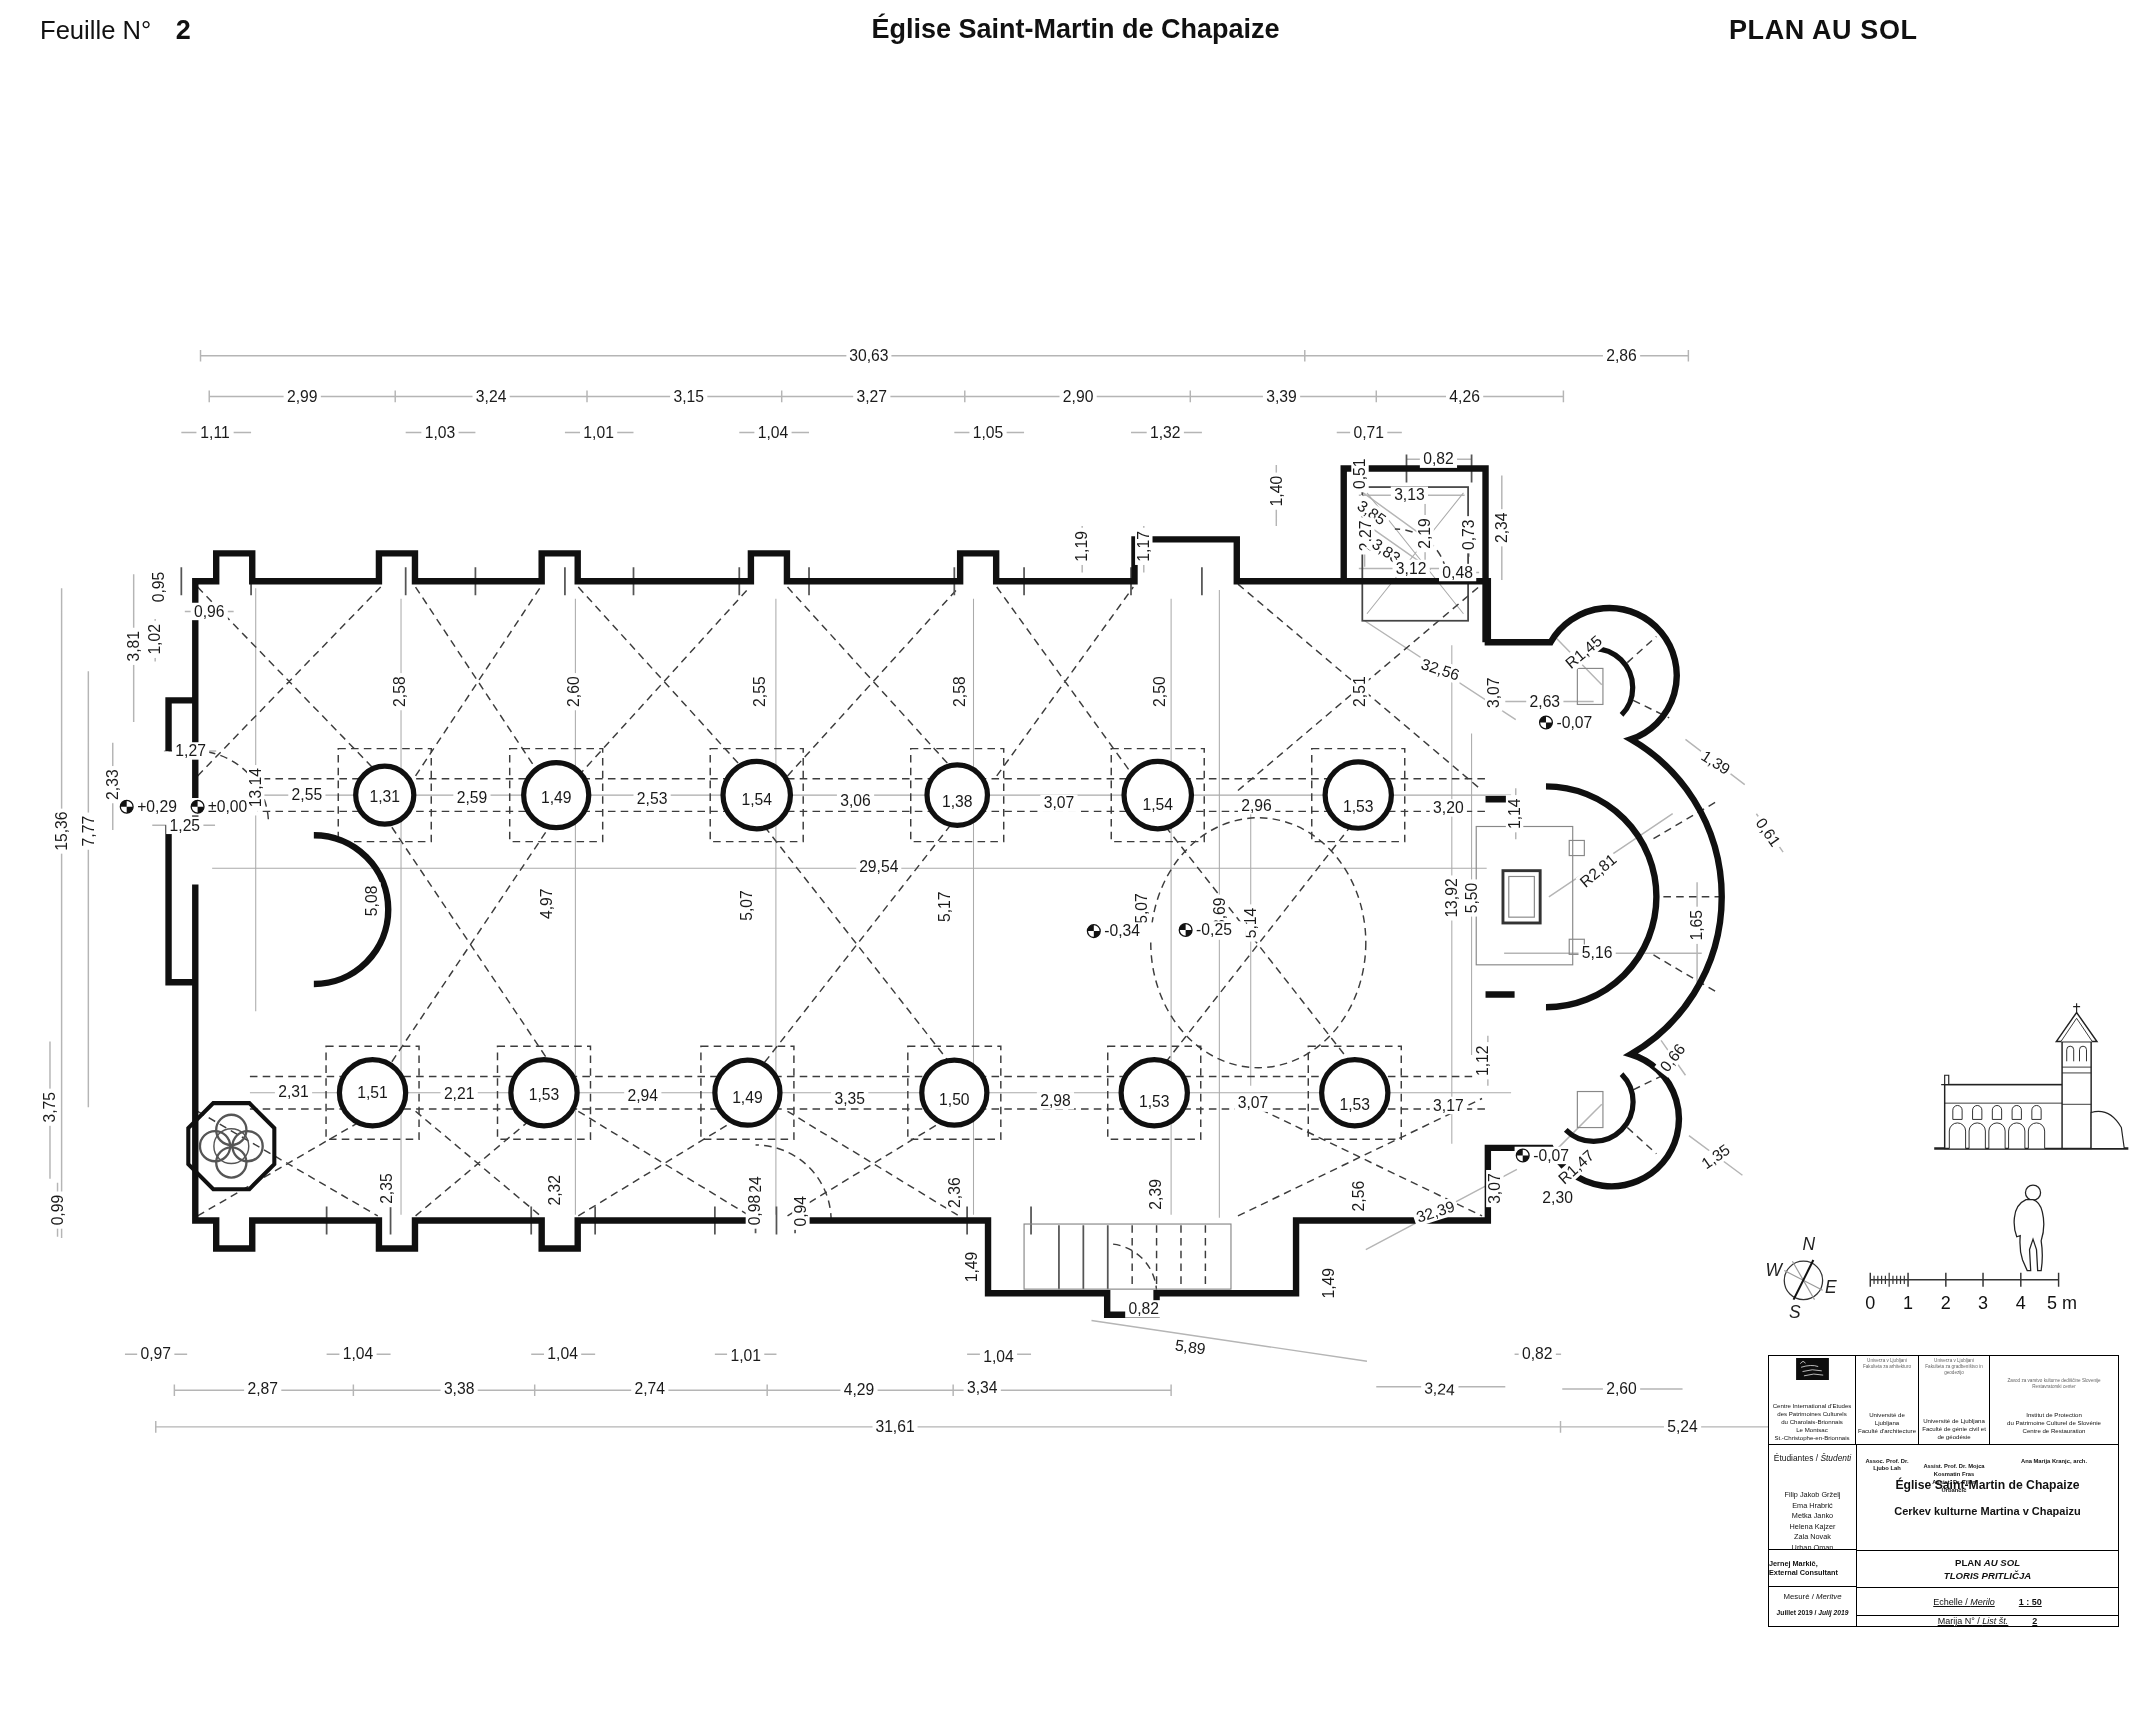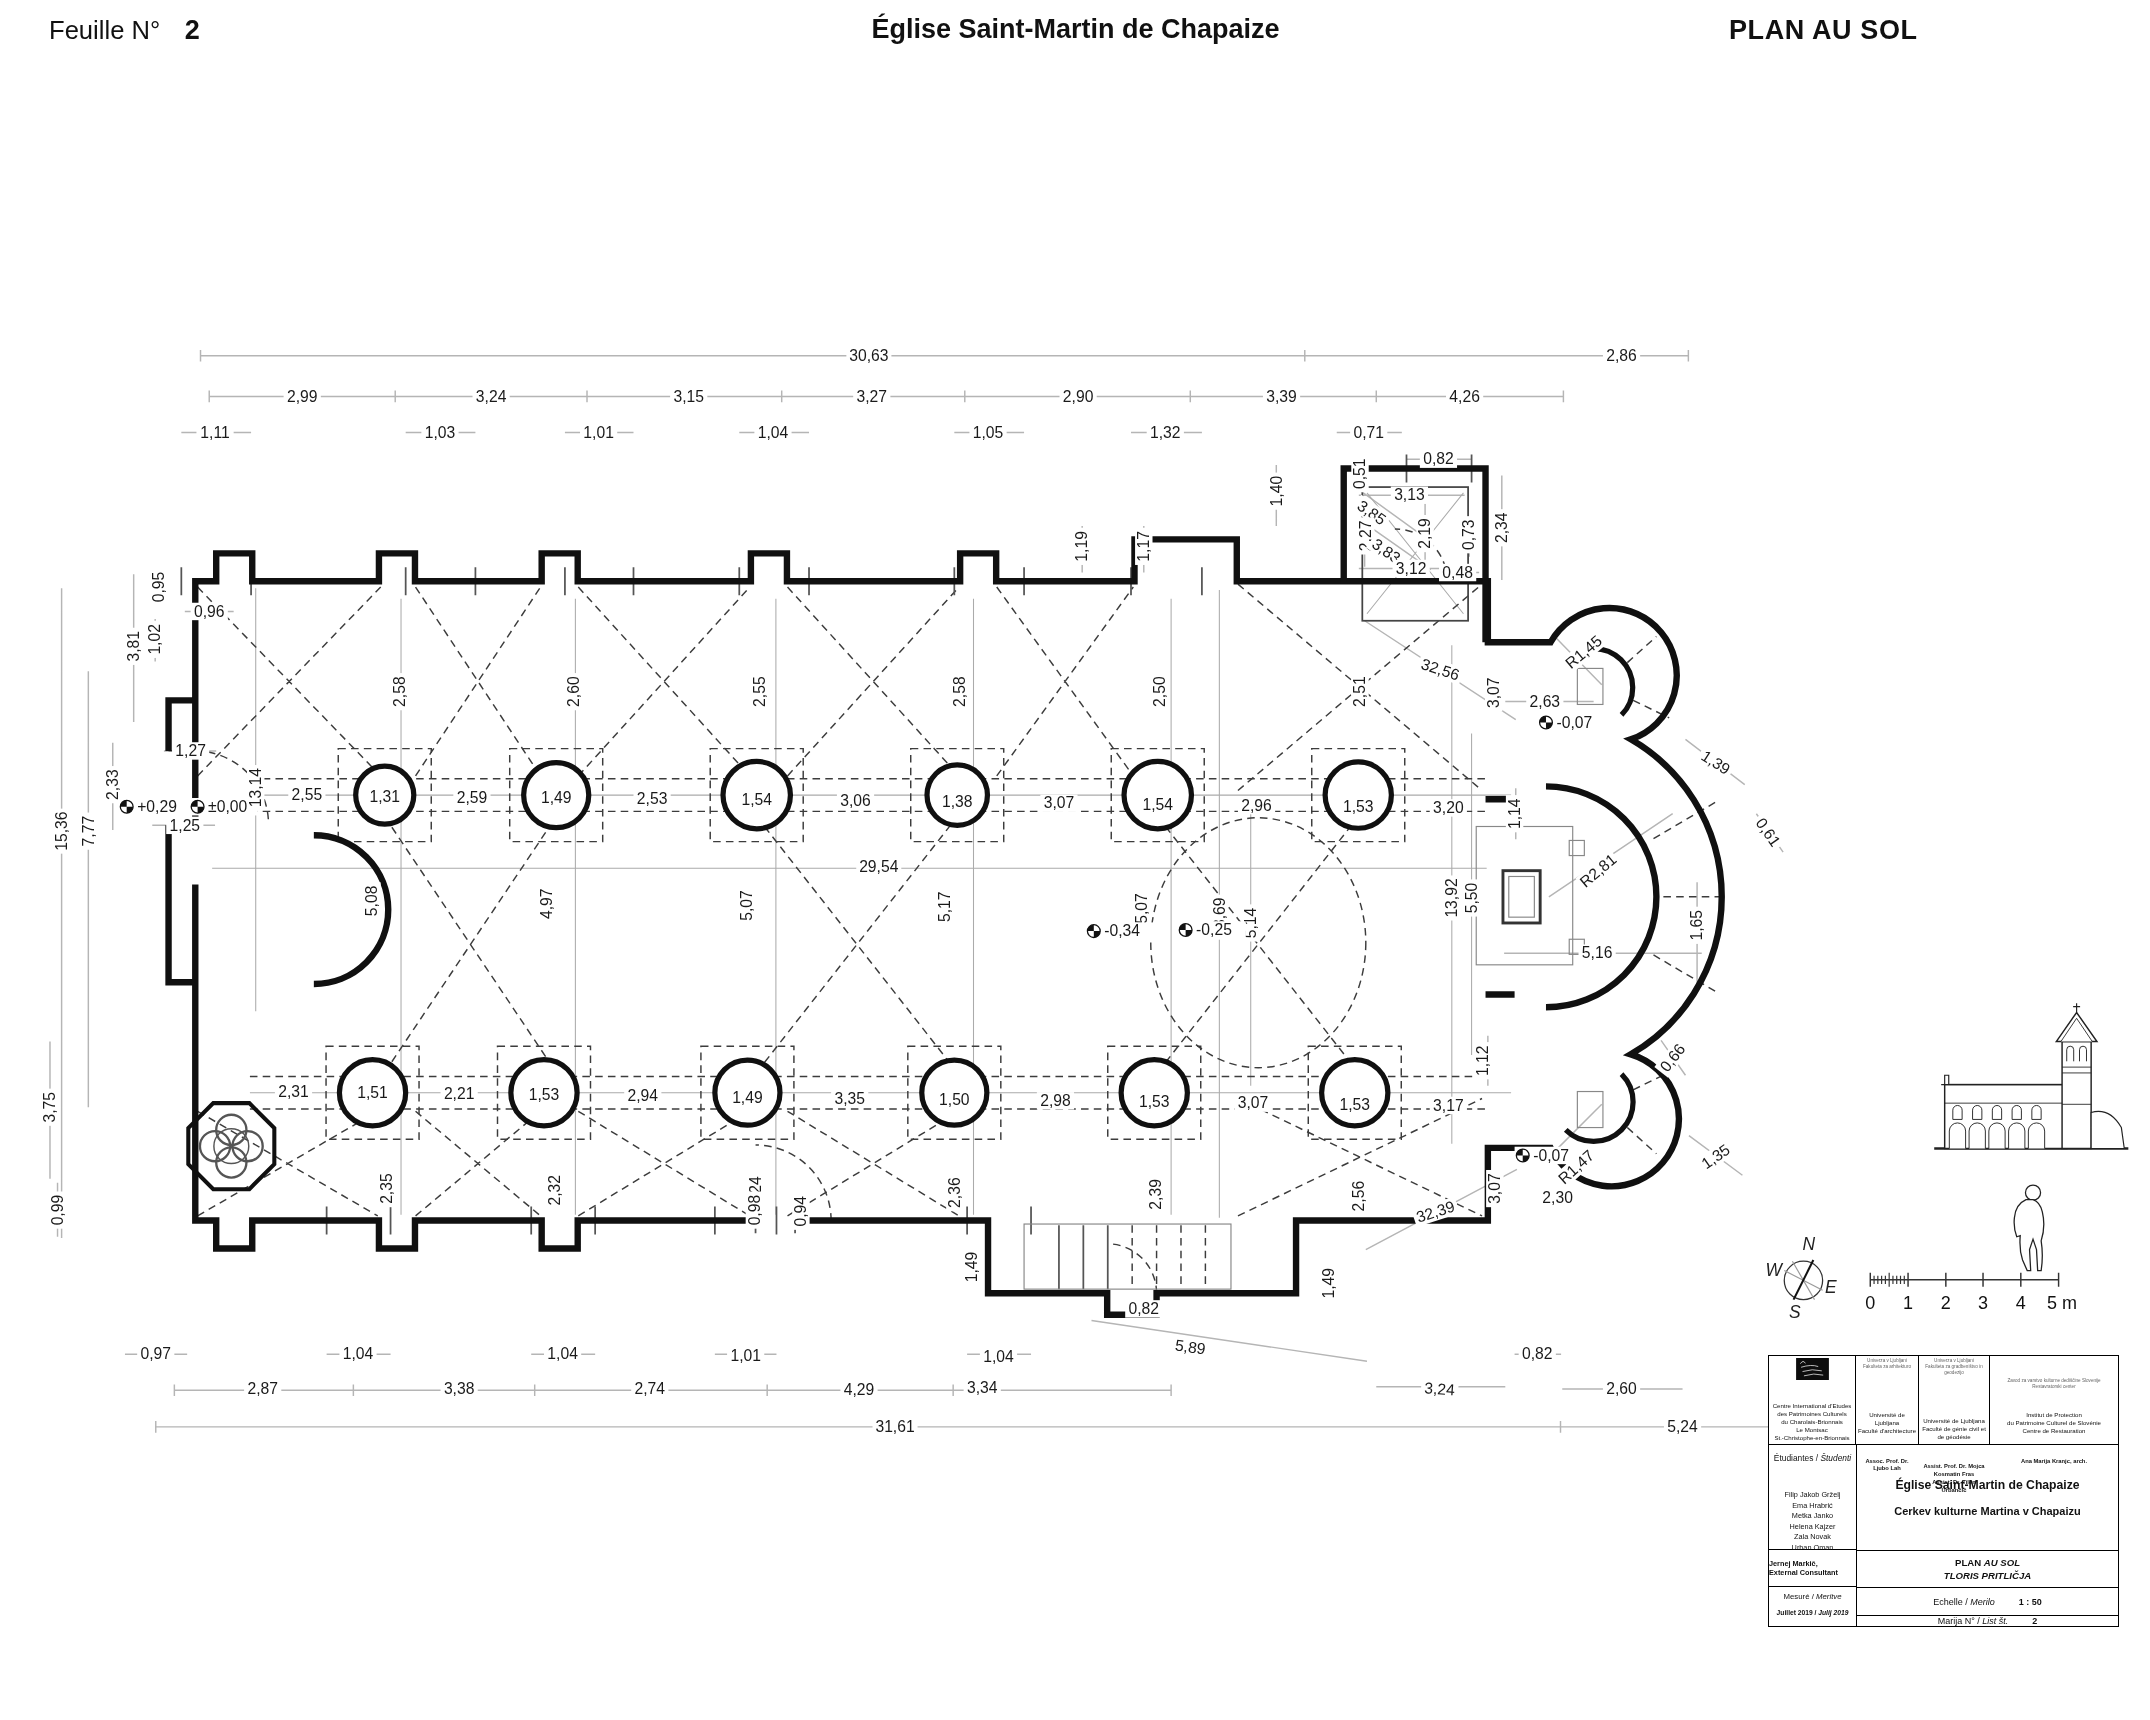--- a/index.html
+++ b/index.html
@@ -1,19 +1,19 @@
 <!DOCTYPE html>
 <html style="font-size:9.3px"><head>
 <meta charset="utf-8">
 <style>
   html,body{margin:0;padding:0;background:#ffffff;}
   .sheet{position:relative;width:2151px;height:1721px;background:#fff;overflow:hidden;
          font-family:"Liberation Sans",sans-serif;color:#111;}
   .hdr{position:absolute;white-space:nowrap;}
-  .hdr-left{left:49px;top:15px;font-size:25.6px;font-weight:400;}
+  .hdr-left{left:40px;top:15px;font-size:25.6px;font-weight:400;}
   .hdr-left .num{font-weight:700;font-size:27px;margin-left:24.4px;}
   .hdr-title{left:50%;transform:translateX(-50%);top:14px;font-size:27px;font-weight:700;}
   .hdr-right{left:1729px;top:15px;font-size:27px;font-weight:700;letter-spacing:0.6px;}
   svg.draw{position:absolute;left:0;top:0;}
   .dimtxt{font:27px "Liberation Sans",sans-serif;fill:#1a1a1a;}
   .annottxt{font:italic 30px "Liberation Sans",sans-serif;fill:#222;}
   .sbtxt{font:31px "Liberation Sans",sans-serif;fill:#111;}
   
   .tb{position:absolute;left:1768px;top:1355px;width:349px;border:1.5px solid #000;
       background:#fff;font-family:"Liberation Sans",sans-serif;}
@@ -37,21 +37,21 @@
                   font-size:7.3px;font-weight:700;display:flex;flex-direction:column;justify-content:center;}
   .tb .lc-measured{flex:1;text-align:center;padding-top:4.6px;font-size:7.8px;}
   .tb .lc-date{font-size:6.7px;font-weight:700;margin-top:8.1px;}
   .tb .rc-title{height:105px;border-bottom:1.2px solid #000;display:flex;flex-direction:column;
                 justify-content:center;text-align:center;gap:12.8px;}
   .tb .proj-fr{font-size:12.2px;font-weight:700;}
   .tb .proj-sl{font-size:11px;font-weight:700;}
   .tb .rc-plan{height:36px;border-bottom:1.2px solid #000;display:flex;flex-direction:column;
                justify-content:center;text-align:center;font-size:9.6px;font-weight:700;line-height:1.4;}
   .tb .rc-line{height:27px;border-bottom:1.2px solid #000;display:flex;align-items:center;
-               justify-content:center;font-size:9px;gap:2px;}
+               justify-content:center;font-size:9px;gap:2px;text-decoration:underline;}
   .tb .rc-last{border-bottom:none;flex:1;}
   .tb .val{font-weight:700;margin-left:22px;}
   .it{font-style:italic;}
 </style>
 </head>
 <body>
 
 <div class="sheet">
 
   <div class="hdr hdr-left">

